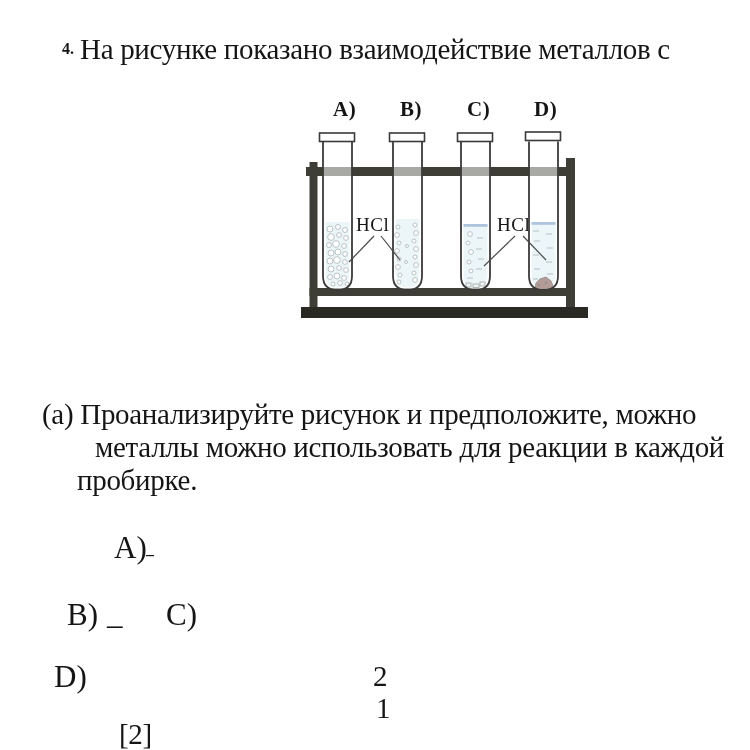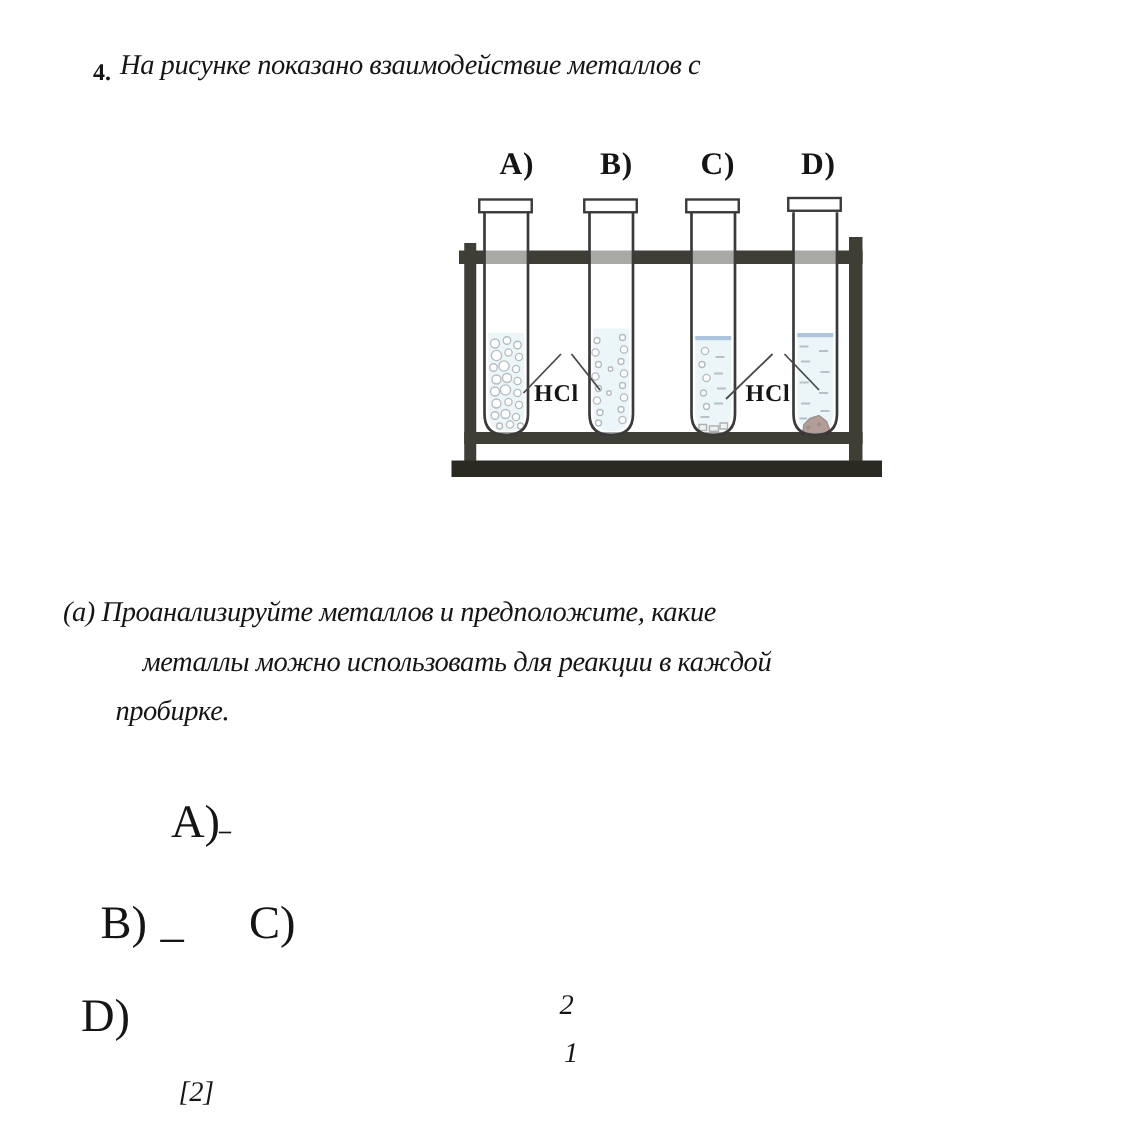--- a/index.html
+++ b/index.html
@@ -4,25 +4,25 @@
 <style>
   :root{
     --c-liquid:#d5ecf1; --c-surface:#4a7db3; --c-metal:#5a241c;
     --c-stand:#3f3e36; --c-base:#2b2a22; --c-outline:#3a3a3a; --c-text:#151515;
   }
   html,body{margin:0;padding:0;}
   body{width:750px;height:750px;overflow:hidden;background:#ffffff;
        font-family:"Liberation Serif","DejaVu Serif",serif;color:var(--c-text);}
   .page{position:relative;width:750px;height:750px;background:#ffffff;}
   .t{position:absolute;white-space:nowrap;line-height:1.12;}
-  .fs29{font-size:19px;letter-spacing:-0.3px;font-style:italic;}
+  .fs29{font-size:29px;letter-spacing:-0.3px;}
   .fs31{font-size:31px;}
   .qnum{font-size:16px;font-weight:bold;}
   .tubelabel{font-size:21px;font-weight:bold;letter-spacing:0.5px;}
-  .hcl{font-size:16px;font-weight:bold;letter-spacing:0.5px;margin-top:40px;}
+  .hcl{font-size:19px;font-weight:normal;letter-spacing:0.5px;}
   .blank-sm{font-size:16px;font-weight:bold;}
   svg{position:absolute;}
   
   .stand{fill:var(--c-stand);stroke:none;}
   .base{fill:var(--c-base);stroke:none;}
   .glass{fill:rgba(255,255,255,0.55);stroke:var(--c-outline);stroke-width:1.8;}
   .rim{fill:rgba(255,255,255,0.7);stroke:var(--c-outline);stroke-width:1.6;}
   .liquid{fill:var(--c-liquid);stroke:none;}
   .surface{fill:var(--c-surface);stroke:none;}
   .bubble{fill:#ffffff;stroke:#5a6a72;stroke-width:0.9;}
@@ -151,21 +151,21 @@
     </g>
 
     <g>
       <path class="pointer" d="M374,236 L349,262"></path>
       <path class="pointer" d="M381,236 L400,260"></path>
       <path class="pointer" d="M515,236 L484,266"></path>
       <path class="pointer" d="M523,236 L546,260"></path>
     </g>
   </svg>
 
-  <span class="t fs29" style="left:42px;top:398px;">(а) Проанализируйте металлов и предположите, какие</span>
+  <span class="t fs29" style="left:42px;top:398px;">(а) Проанализируйте рисунок и предположите, можно</span>
   <span class="t fs29" style="left:95px;top:431px;">металлы можно использовать для реакции в каждой</span>
   <span class="t fs29" style="left:77px;top:464px;">пробирке.</span>
 
   <span class="t fs31" style="left:114px;top:531px;">А)</span>
   <span class="t blank-sm" style="left:146px;top:540px;">_</span>
 
   <span class="t fs31" style="left:67px;top:598px;">B)</span>
   <span class="t fs31" style="left:107px;top:597px;">_</span>
 
   <span class="t fs31" style="left:166px;top:598px;">C)</span>

